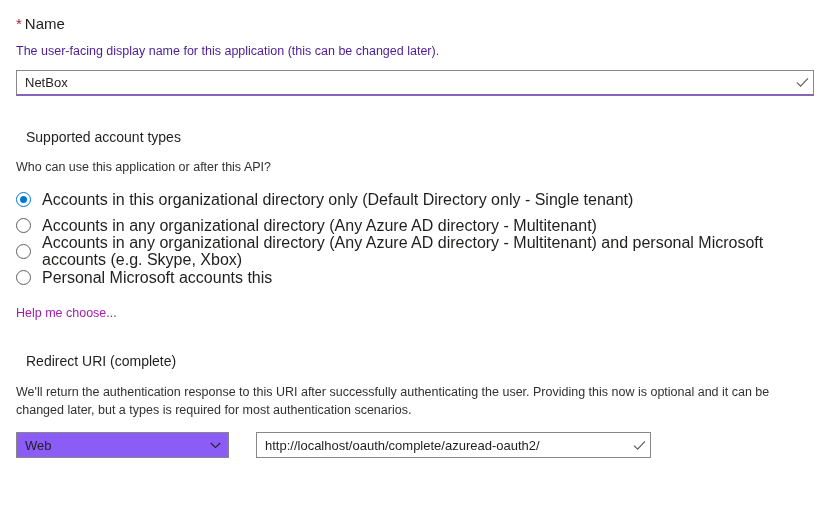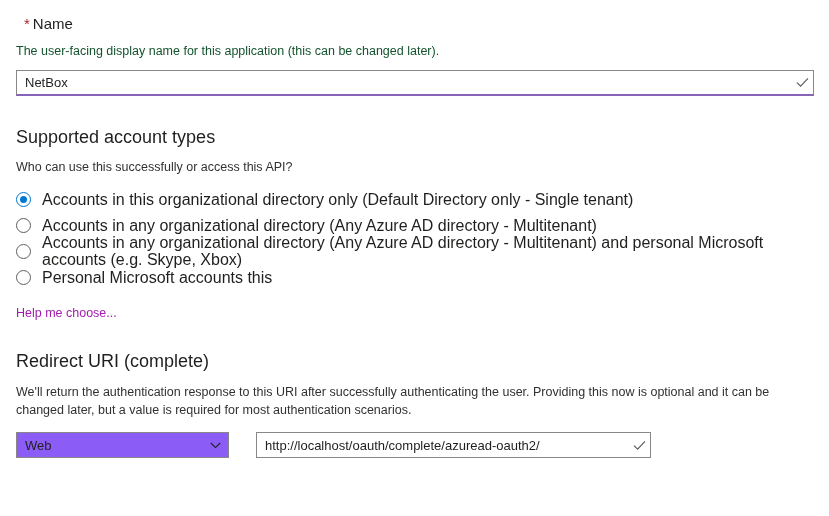--- a/index.html
+++ b/index.html
@@ -20,31 +20,31 @@
     width: 829px;
     height: 516px;
     box-sizing: border-box;
     padding: 10px 14px 0 16px;
   }
 
   
   .field-label {
     font-size: 15px;
     color: #201f1e;
-    margin: 4px 0 0 8px;
+    margin: 4px 0 0 0;
     line-height: 20px;
   }
   .req-star {
     color: #a4262c;
     font-size: 15px;
     margin-right: 3px;
   }
   .field-desc {
     font-size: 12.5px;
-    color: #14532d;
+    color: #4c1d95;
     margin: 9px 0 0 0;
     line-height: 17px;
   }
   .text-input-wrap {
     margin-top: 10px;
     height: 26px;
     border: 1px solid #8a8886;
     border-bottom: 2px solid #8764b8;
     background: #ffffff;
     display: flex;
@@ -67,23 +67,23 @@
     width: 22px;
     display: flex;
     align-items: center;
     justify-content: center;
     color: #605e5c;
     flex: 0 0 auto;
   }
 
   
   .section-heading {
-    font-size: 18px;
-    color: #201f1e;
-    margin: 31px 0 0 0;
+    font-size: 14px;
+    color: #201f1e;
+    margin: 31px 0 0 10px;
     line-height: 20px;
   }
   .section-question {
     font-size: 12.5px;
     color: #323130;
     margin: 12px 0 0 0;
     line-height: 17px;
   }
 
   
@@ -208,21 +208,21 @@
       <span class="check-icon">
         <svg width="13" height="11" viewBox="0 0 13 11" aria-hidden="true">
             <path d="M1 5.6 L4.6 9.2 L12 1.4" fill="none" stroke="#605e5c" stroke-width="1.2"></path>
           </svg>
       </span>
     </div>
   </div>
 
   <div>
     <div class="section-heading">Supported account types</div>
-    <div class="section-question">Who can use this successfully or access this API?</div>
+    <div class="section-question">Who can use this application or after this API?</div>
 
     <div class="radio-group">
       <div class="radio-row selected">
         <span class="radio-circle"></span>
         <span class="radio-label">Accounts in this organizational directory only (Default Directory only - Single tenant)</span>
       </div>
       <div class="radio-row">
         <span class="radio-circle"></span>
         <span class="radio-label">Accounts in any organizational directory (Any Azure AD directory - Multitenant)</span>
       </div>
@@ -234,21 +234,21 @@
         <span class="radio-circle"></span>
         <span class="radio-label">Personal Microsoft accounts this</span>
       </div>
     </div>
 
     <a class="help-link">Help me choose...</a>
   </div>
 
   <div>
     <div class="section-heading">Redirect URI (complete)</div>
-    <div class="redirect-desc">We'll return the authentication response to this URI after successfully authenticating the user. Providing this now is optional and it can be changed later, but a value is required for most authentication scenarios.</div>
+    <div class="redirect-desc">We'll return the authentication response to this URI after successfully authenticating the user. Providing this now is optional and it can be changed later, but a types is required for most authentication scenarios.</div>
 
     <div class="redirect-row">
       <div class="select-wrap">
         <span class="select-value">Web</span>
         <span class="chevron">
           <svg width="11" height="7" viewBox="0 0 11 7" aria-hidden="true">
               <path d="M0.8 1 L5.5 5.6 L10.2 1" fill="none" stroke="#201f1e" stroke-width="1.1"></path>
             </svg>
         </span>
       </div>

